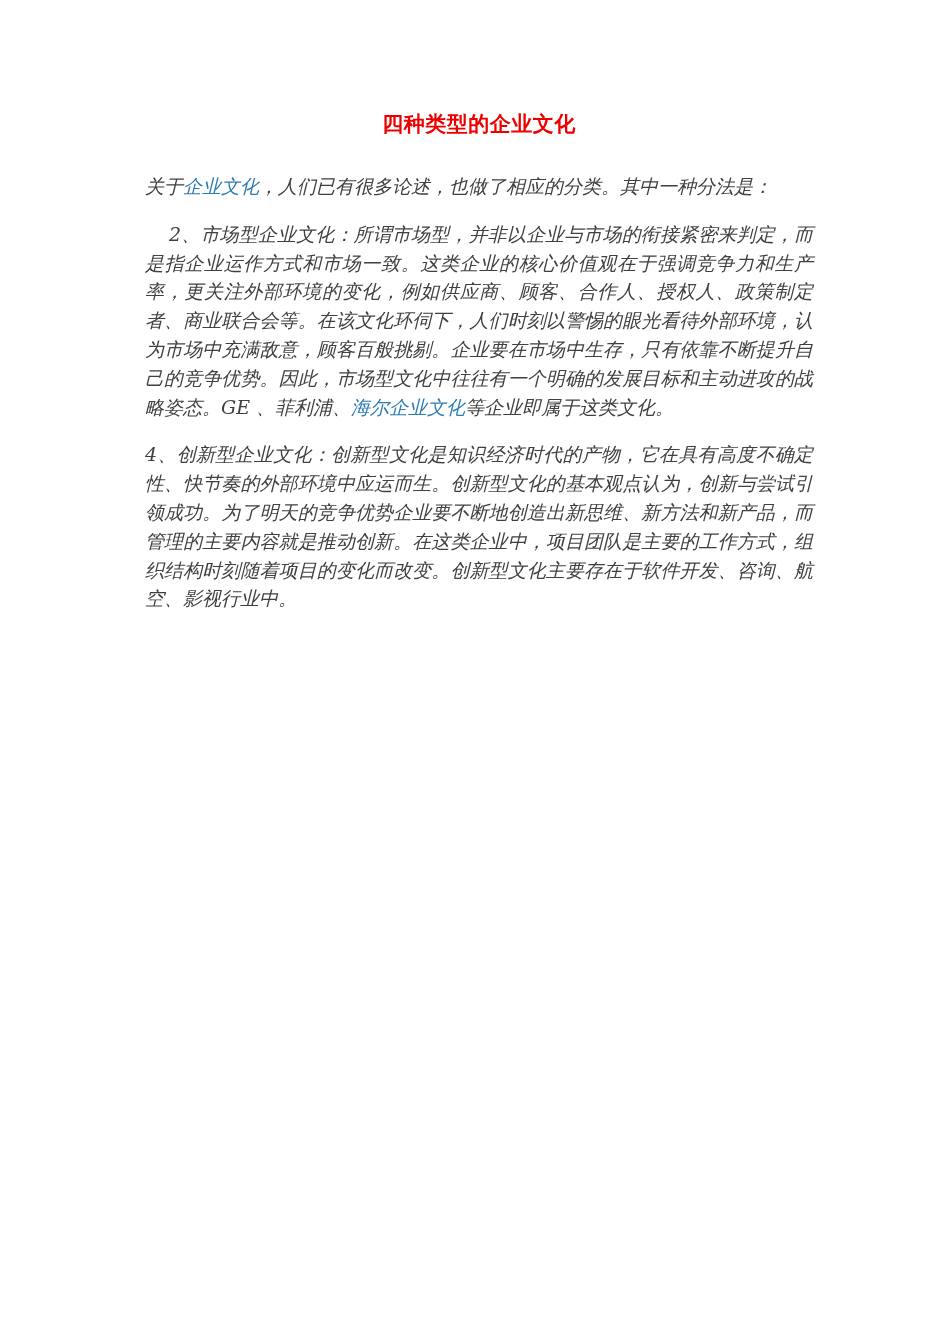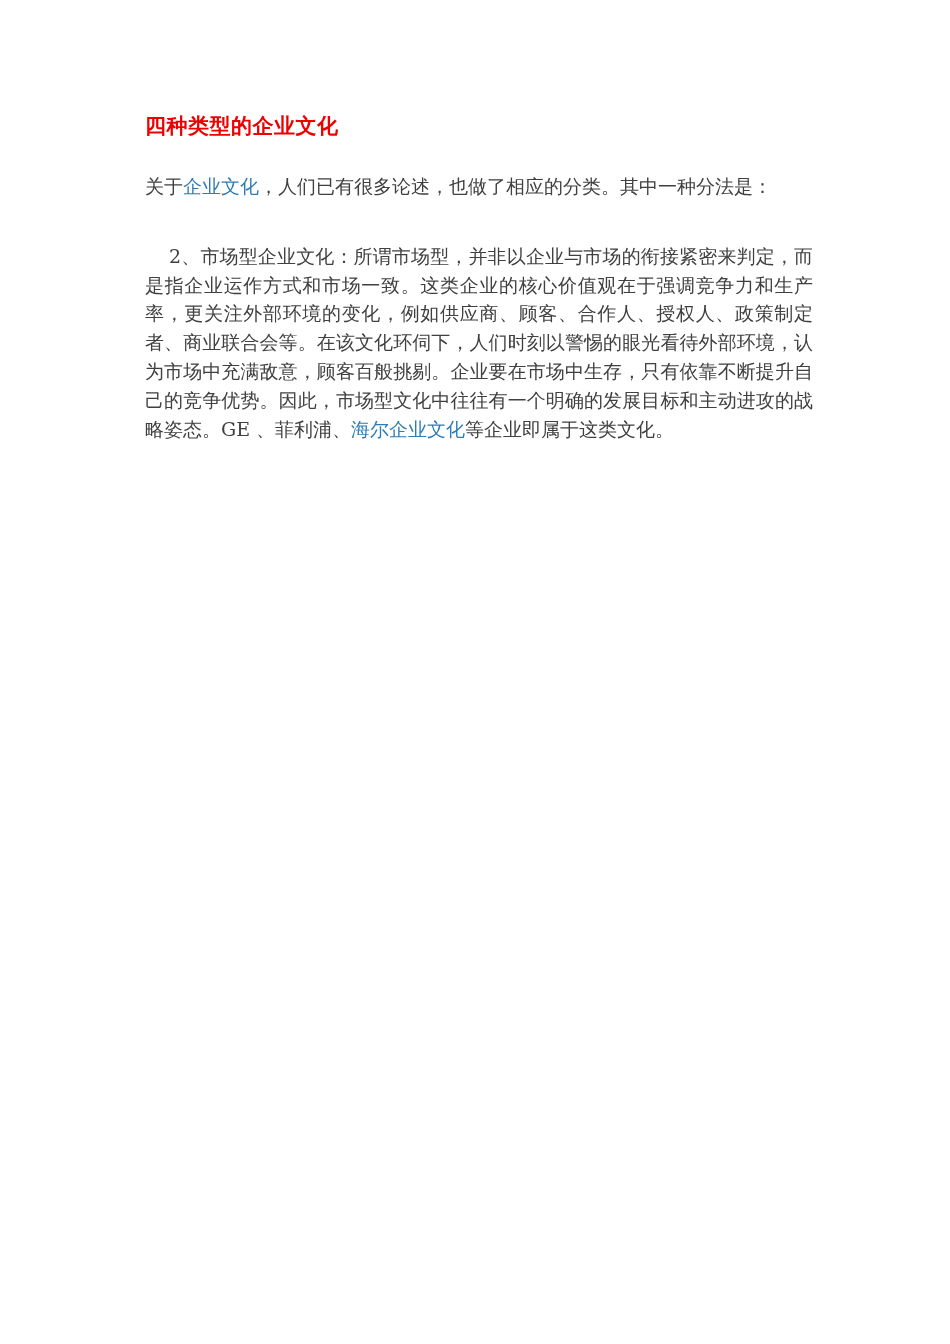--- a/index.html
+++ b/index.html
@@ -20,50 +20,53 @@
     overflow: hidden;
     font-family: "DejaVu Serif", "Liberation Serif", serif;
     color: var(--color-text);
   }
   .page {
     width: 668px;
     margin-left: 145px;
     padding-top: 113px;
   }
   .doc-title {
-    font-family: Liberation Serif, serif;
+    font-family: Liberation Mono, monospace;
     font-weight: bold;
     font-size: 21px;
     line-height: 26px;
+    text-align: center;
     color: var(--color-title);
     margin: 0 0 33px 0;
     letter-spacing: 0.5px;
   }
   .para {
     font-size: 19px;
     line-height: 28.8px;
     text-align: justify;
     margin: 0;
     word-break: break-all;
+    font-style: italic;
   }
   .para.indent { text-indent: 24px; }
-  .para.gap-above { margin-top: 41px; }
+  .para.gap-above { margin-top: 19px; }
   .link {
     color: var(--color-link);
     text-decoration: none;
     cursor: pointer;
   }
 </style>
 </head>
 <body>
 
 <div class="page">
 
   <h1 class="doc-title">四种类型的企业文化</h1>
 
   <p class="para"><span>关于</span><a class="link">企业文化</a><span>，人们已有很多论述，也做了相应的分类。其中一种分法是：</span></p>
 
 
   <p class="para indent gap-above"><span>2、市场型企业文化：所谓市场型，并非以企业与市场的衔接紧密来判定，而是指企业运作方式和市场一致。这类企业的核心价值观在于强调竞争力和生产率，更关注外部环境的变化，例如供应商、顾客、合作人、授权人、政策制定者、商业联合会等。在该文化环伺下，人们时刻以警惕的眼光看待外部环境，认为市场中充满敌意，顾客百般挑剔。企业要在市场中生存，只有依靠不断提升自己的竞争优势。因此，市场型文化中往往有一个明确的发展目标和主动进攻的战略姿态。GE 、菲利浦、</span><a class="link">海尔企业文化</a><span>等企业即属于这类文化。</span></p>
 
 
+  <p class="para gap-above"><span>4、创新型企业文化：创新型文化是知识经济时代的产物，它在具有高度不确定性、快节奏的外部环境中应运而生。创新型文化的基本观点认为，创新与尝试引领成功。为了明天的竞争优势企业要不断地创造出新思维、新方法和新产品，而管理的主要内容就是推动创新。在这类企业中，项目团队是主要的工作方式，组织结构时刻随着项目的变化而改变。创新型文化主要存在于软件开发、咨询、航空、影视行业中。</span></p>
 
 </div>
 
 </body></html>

